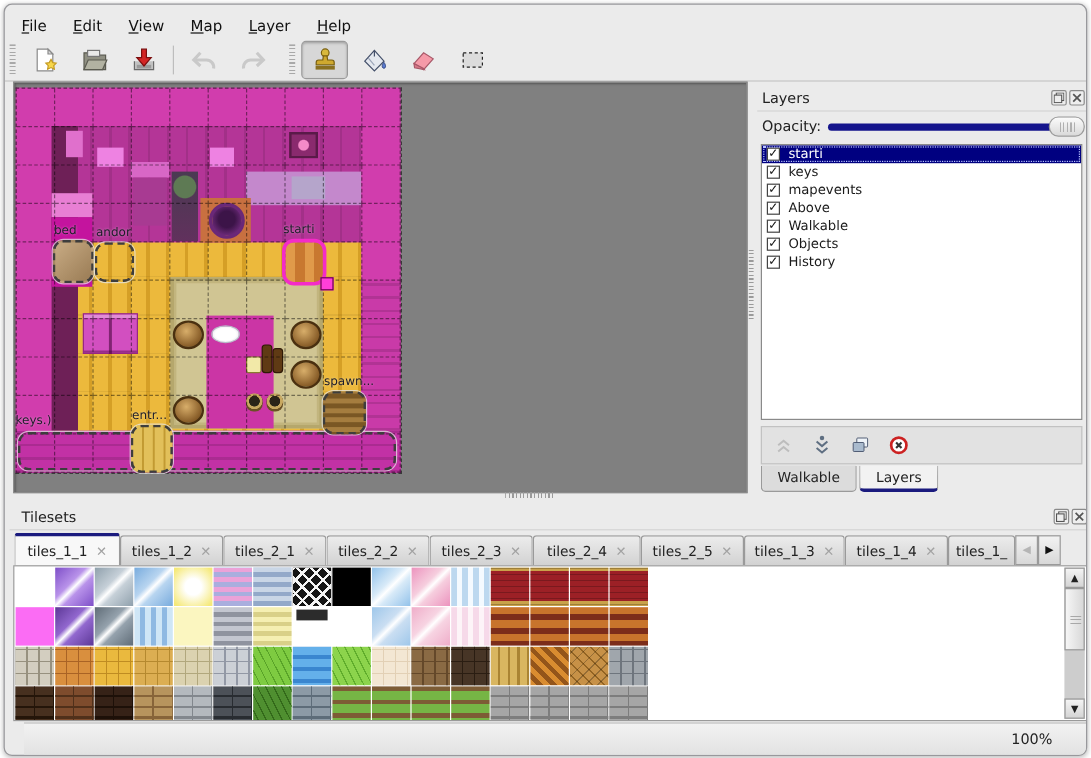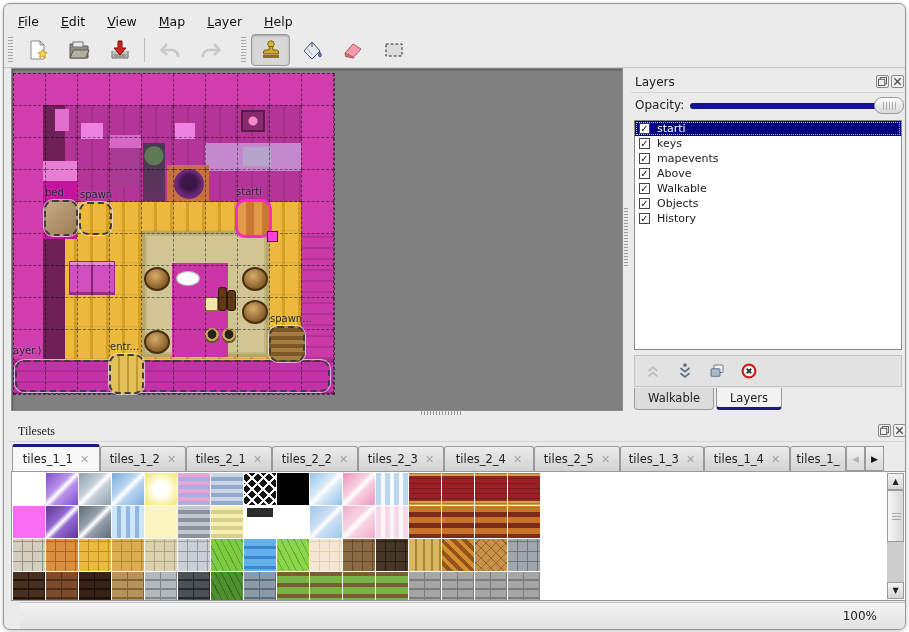--- a/index.html
+++ b/index.html
@@ -304,27 +304,27 @@
           <div class="gcell" style="left: 96px; top: 288px;"></div>
           <div class="gcell" style="left: 128px; top: 288px;"></div>
           <div class="gcell" style="left: 160px; top: 288px;"></div>
           <div class="gcell" style="left: 192px; top: 288px;"></div>
           <div class="gcell" style="left: 224px; top: 288px;"></div>
           <div class="gcell" style="left: 256px; top: 288px;"></div>
           <div class="gcell" style="left: 288px; top: 288px;"></div>
         </div>
       <div id="objects">
           <div class="mobj" style="left: 2px; top: 287px; width: 315px; height: 32px;"></div>
-          <div class="mlabel" style="left: 0px; top: 272px;">ayer.)</div>
+          <div class="mlabel" style="left: 0px; top: 272px;">keys.)</div>
           <div class="mobj" style="left: 96px; top: 281px; width: 35px; height: 40px; background: repeating-linear-gradient(90deg, rgb(226, 192, 90) 0px, rgb(226, 192, 90) 7px, rgb(194, 154, 50) 7px, rgb(194, 154, 50) 9px);"></div>
           <div class="mlabel" style="left: 97px; top: 268px;">entr...</div>
           <div class="mobj" style="left: 31px; top: 127px; width: 34px; height: 36px; background: linear-gradient(135deg, rgb(200, 171, 132), rgb(154, 124, 85));"></div>
           <div class="mlabel" style="left: 32px; top: 114px;">bed</div>
           <div class="mobj" style="left: 66px; top: 129px; width: 33px; height: 33px;"></div>
-          <div class="mlabel" style="left: 67px; top: 116px;">spawn</div>
+          <div class="mlabel" style="left: 67px; top: 116px;">andor</div>
           <div class="mobj" style="left: 256px; top: 253px; width: 36px; height: 36px; background: repeating-linear-gradient(0deg, rgb(165, 125, 63) 0px, rgb(165, 125, 63) 4px, rgb(122, 87, 36) 4px, rgb(122, 87, 36) 8px);"></div>
           <div class="mlabel" style="left: 257px; top: 240px;">spawn...</div>
           <div class="mobj selected" style="left: 222px; top: 126px; width: 37px; height: 39px; background: repeating-linear-gradient(90deg, rgb(224, 154, 74) 0px, rgb(224, 154, 74) 8px, rgb(200, 120, 48) 8px, rgb(200, 120, 48) 16px);"></div>
           <div class="mlabel" style="left: 223px; top: 113px;">starti</div>
           <div class="handle-sq" style="left: 254px; top: 158px;"></div>
         </div>
     </div>
   </div>
   <div class="split-h"></div>
   <div class="vsplitter">
@@ -405,21 +405,21 @@
           <circle cx="12" cy="12" r="8.5" fill="#fff" stroke="#cc2222" stroke-width="3"></circle>
           <path d="M9 9l6 6M15 9l-6 6" stroke="#333" stroke-width="2.4"></path>
         </svg>
       </div>
     </div>
   <div class="docktabs" id="docktabs">
       <div class="dtab">Walkable</div>
       <div class="dtab active">Layers</div>
     </div>
 
-  <div class="dock-header" style="left:14px;top:420px;font-family:Liberation Serif, serif;">Tilesets</div>
+  <div class="dock-header" style="left:14px;top:420px;">Tilesets</div>
   <div class="dock-btn" style="left:874px;top:420px;">
     <svg viewBox="0 0 10 10">
         <rect x="2.5" y="0.5" width="7" height="7" fill="none" stroke="#555"></rect>
         <rect x="0.5" y="2.5" width="7" height="7" fill="#eee" stroke="#555"></rect>
       </svg>
   </div>
   <div class="dock-btn" style="left:889px;top:420px;">
     <svg viewBox="0 0 10 10">
         <path d="M1.5 1.5l7 7M8.5 1.5l-7 7" stroke="#555" stroke-width="1.6"></path>
       </svg>

